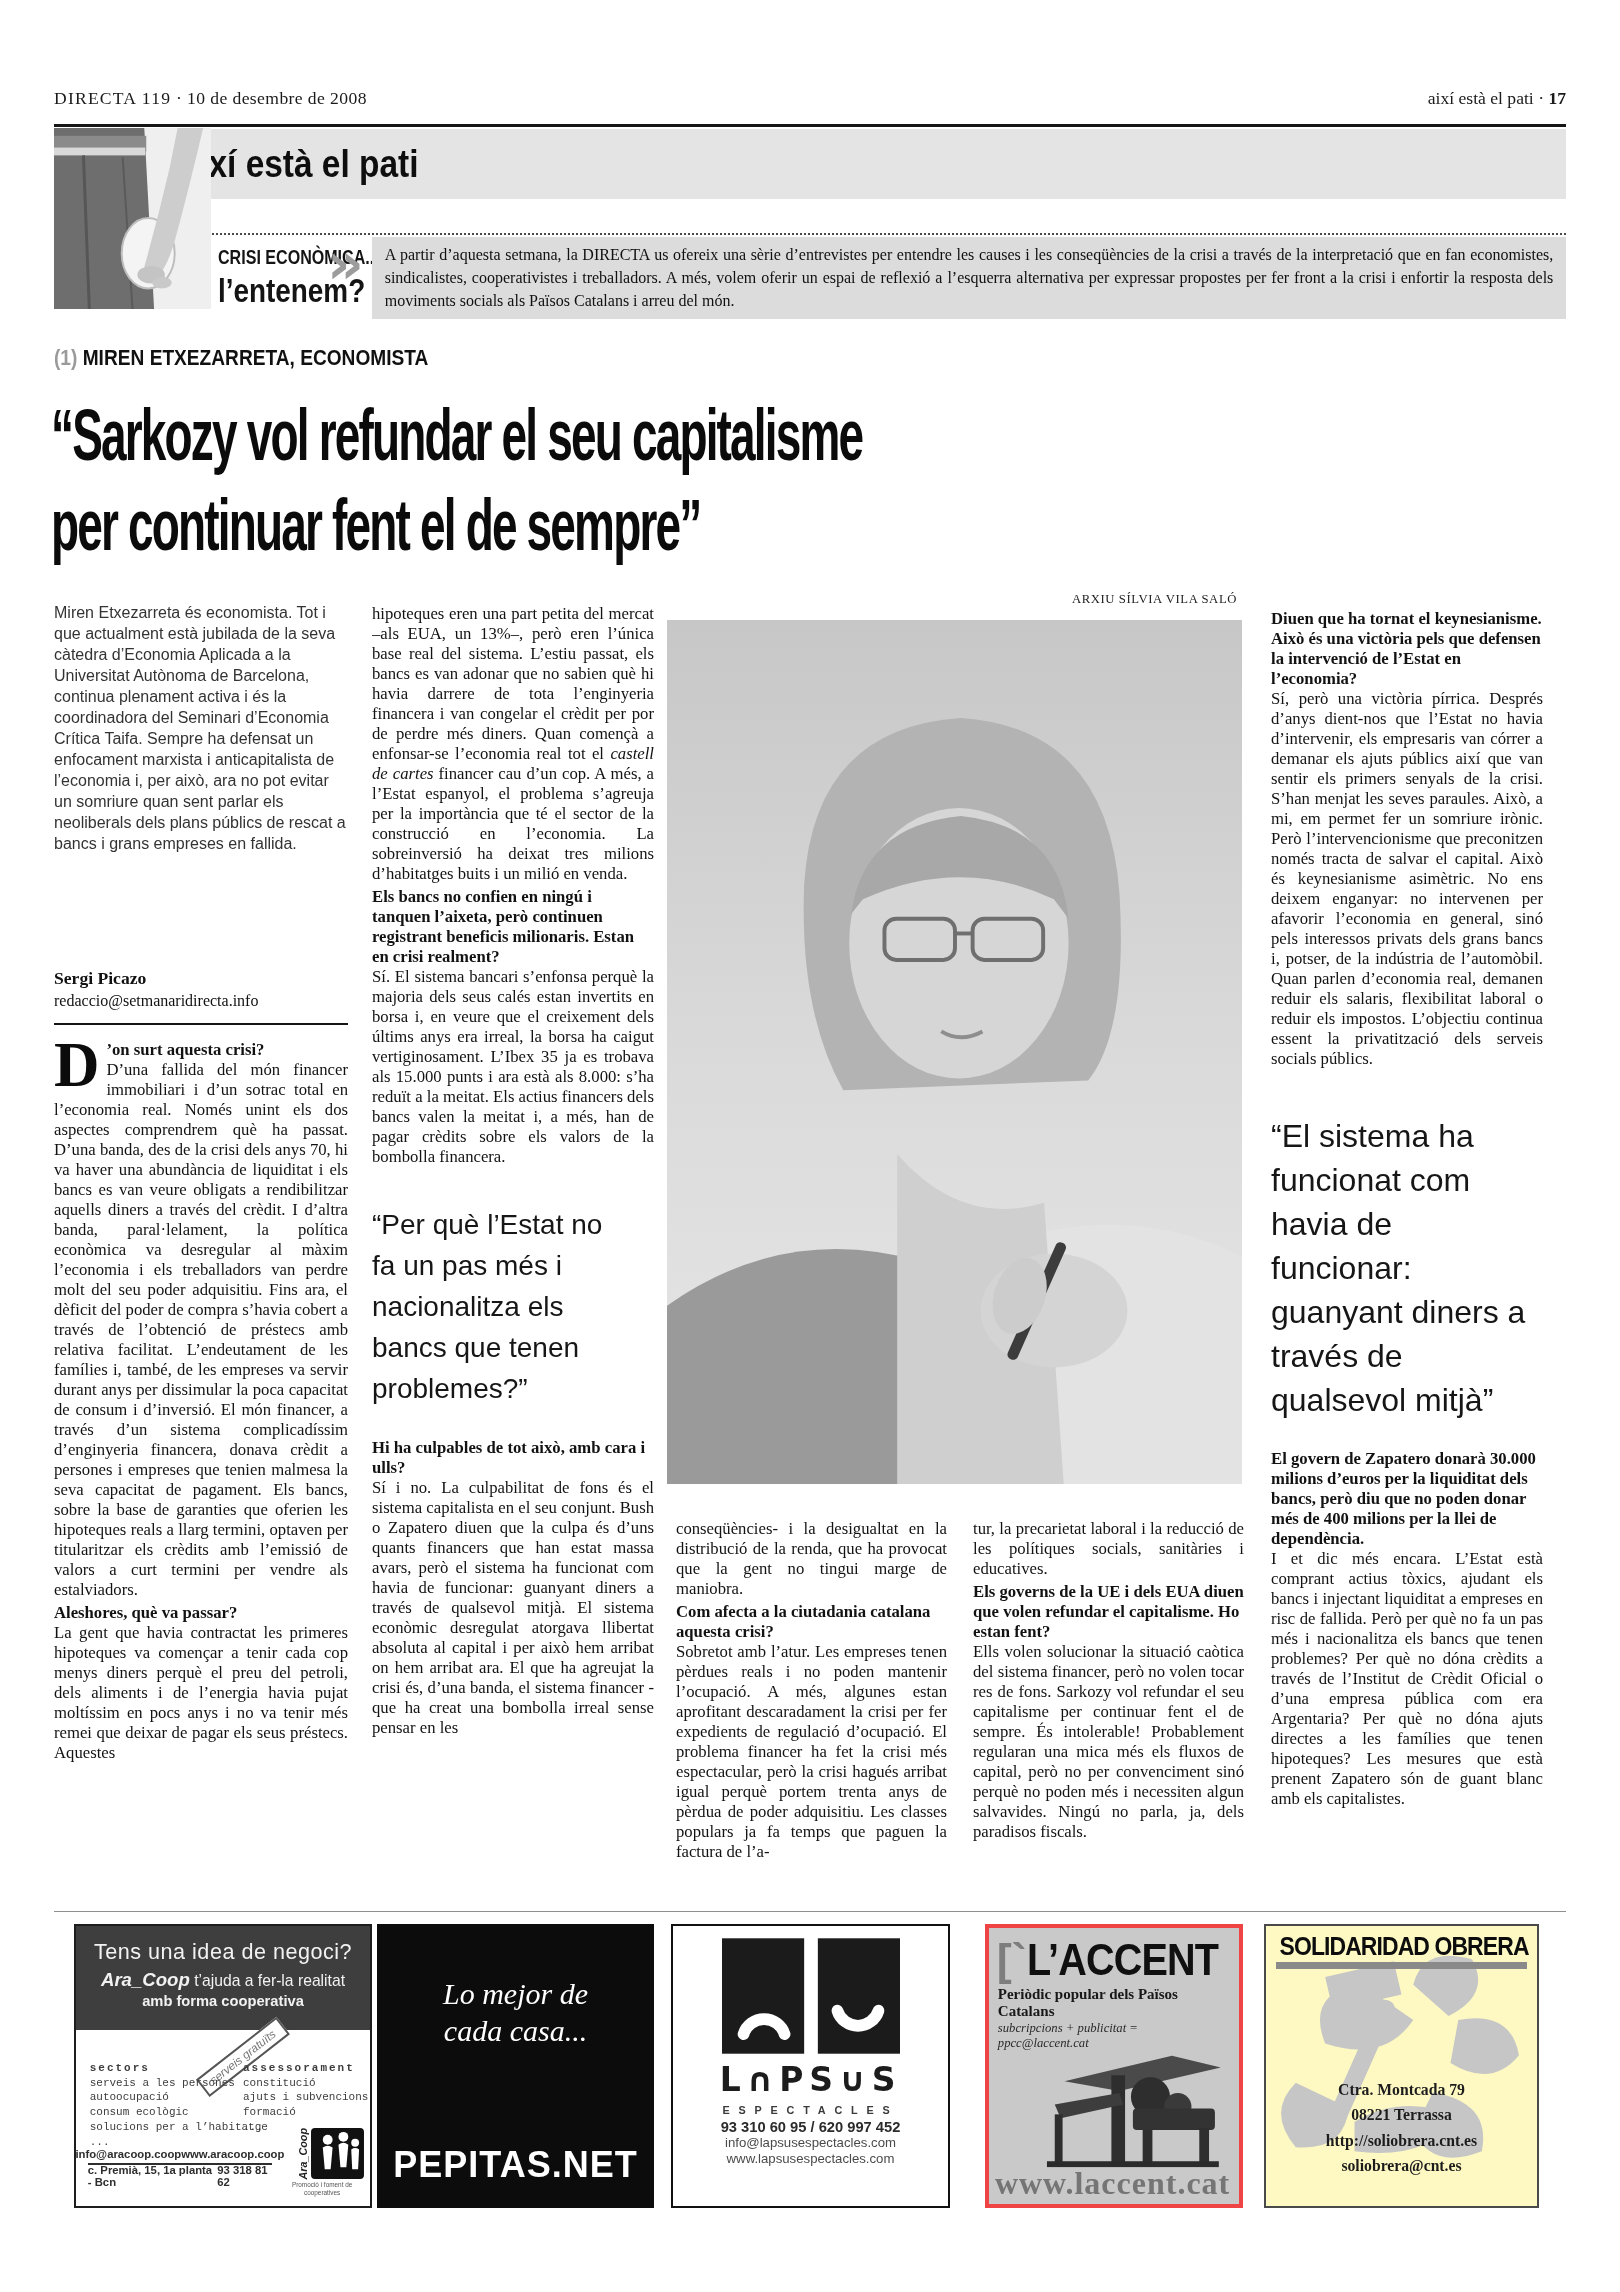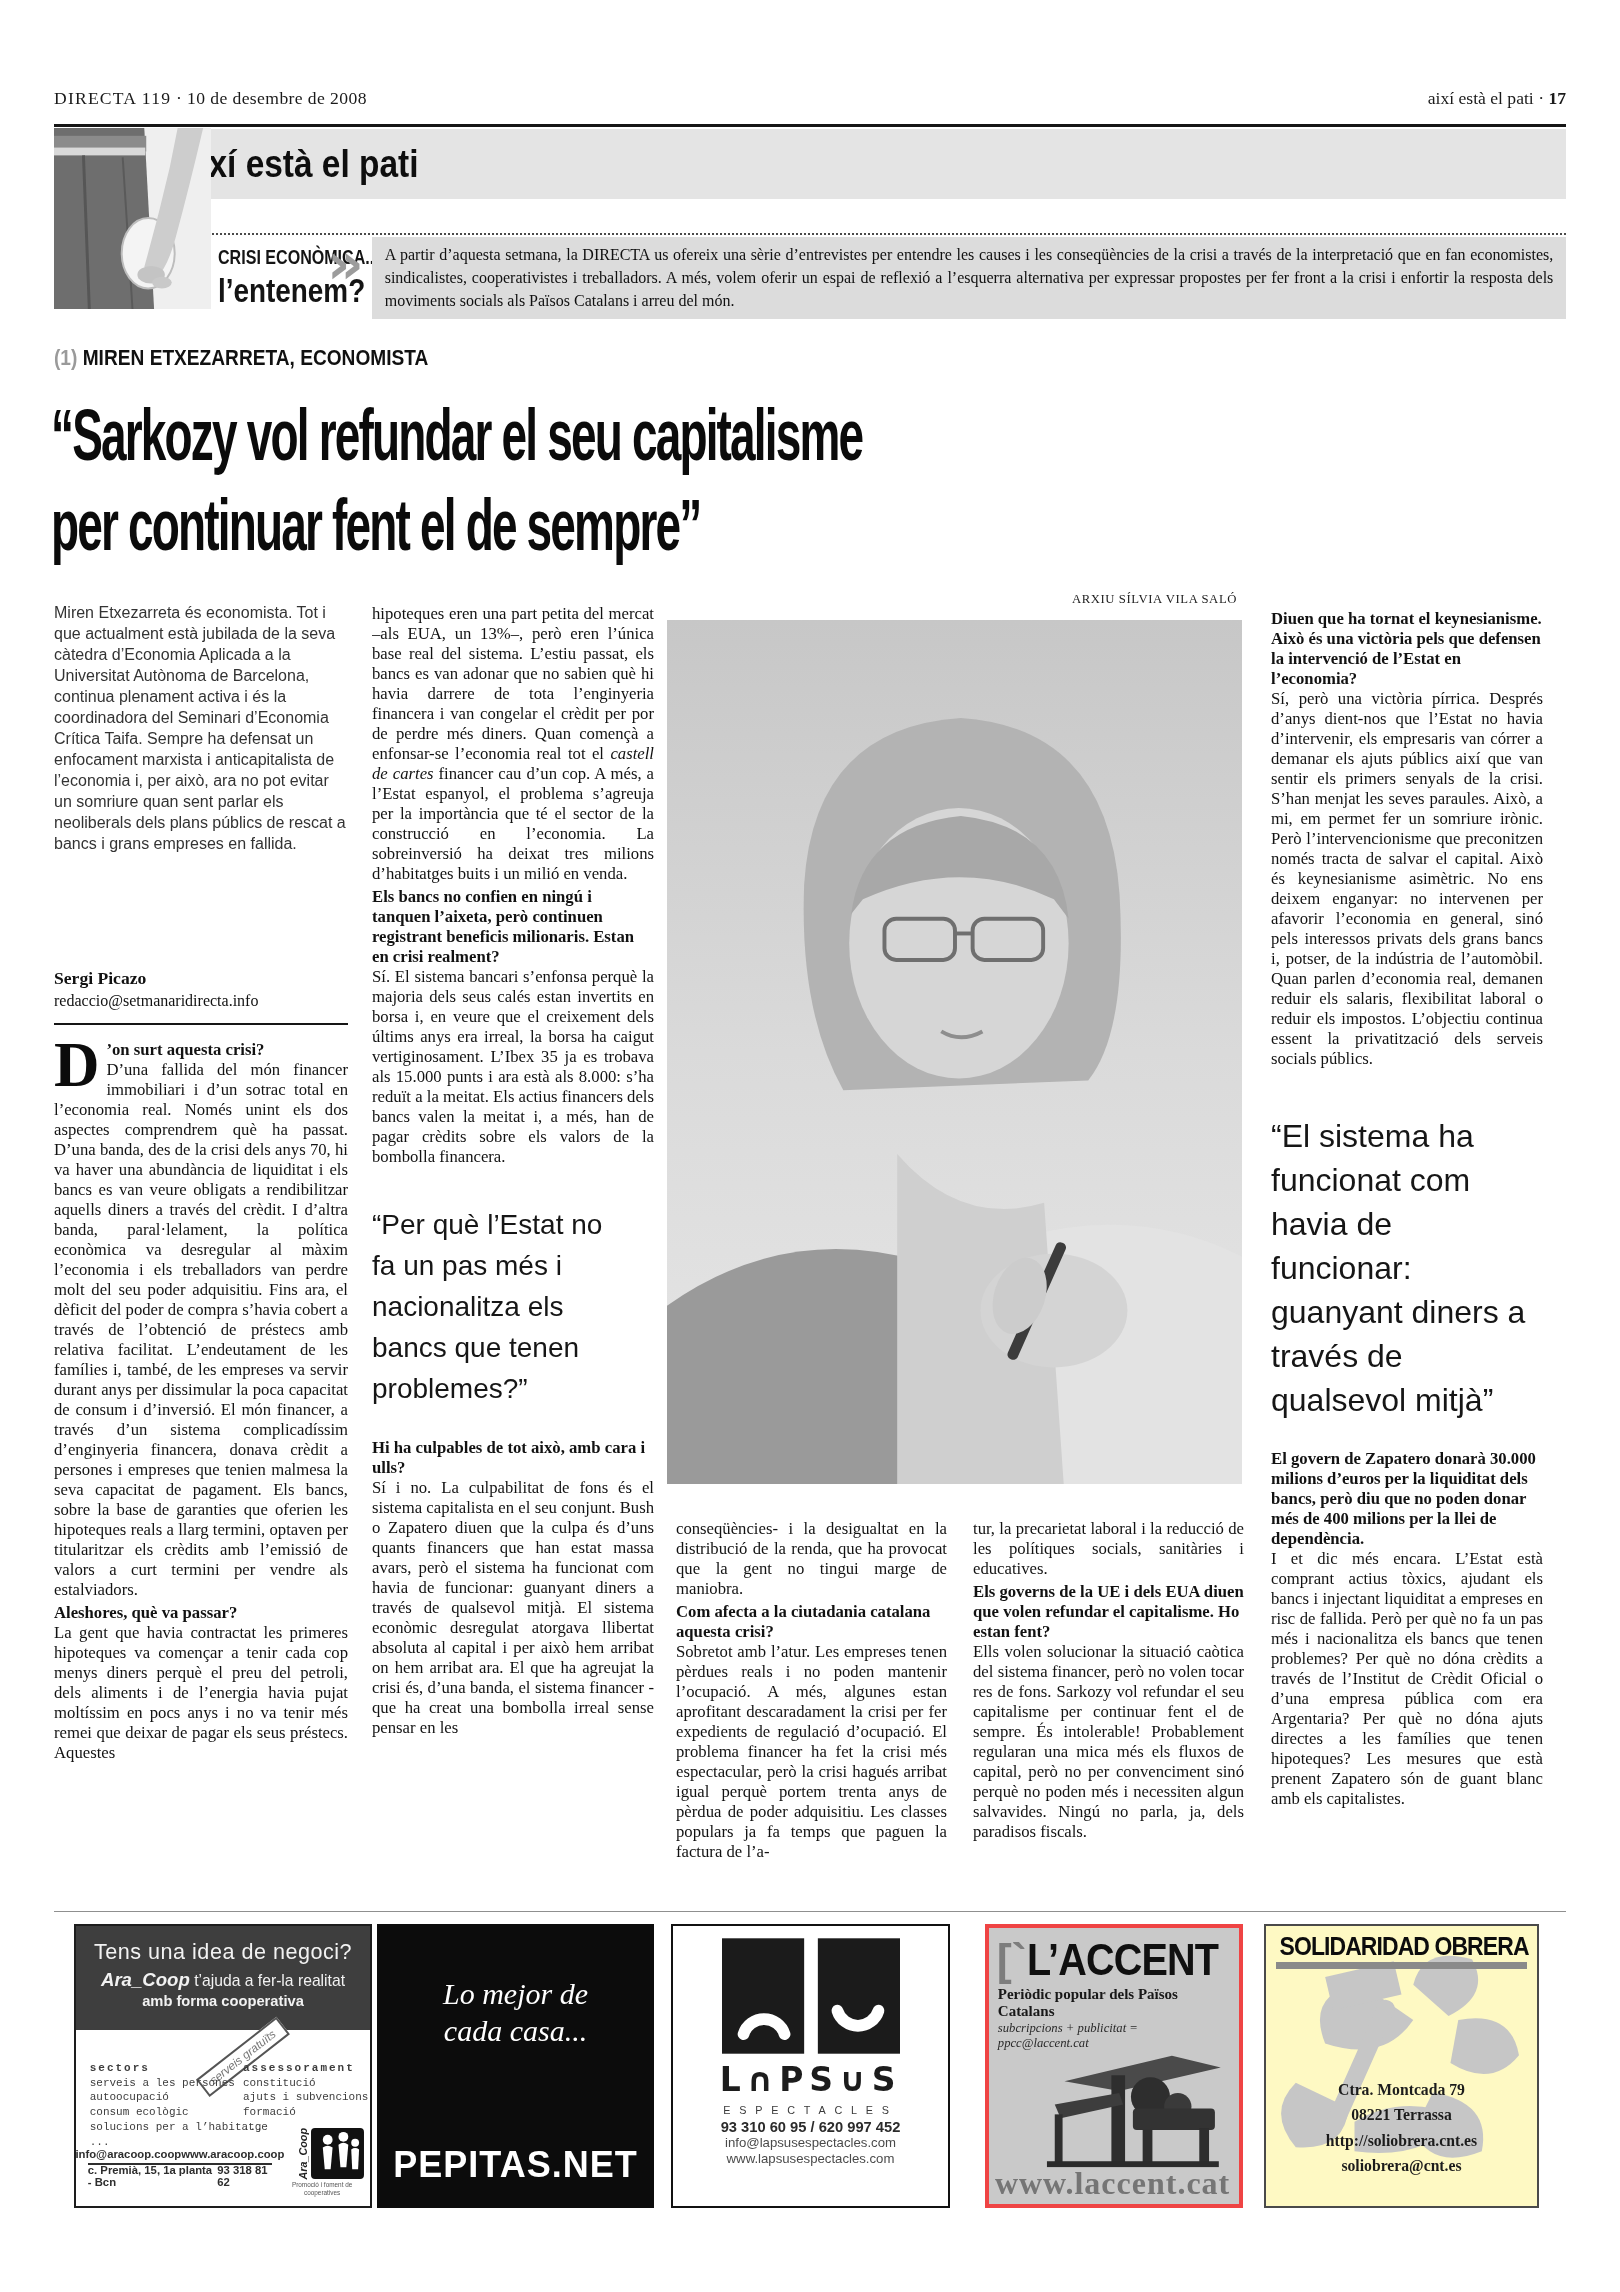--- a/index.html
+++ b/index.html
@@ -96,21 +96,21 @@
 
   #ad-pepitas{left:377px;width:277px;background:#0c0c0c;color:#fff;text-align:center;}
   .pp-tag{font-family:"Liberation Serif",serif;font-style:italic;font-size:30px;line-height:37px;margin-top:51px;}
   .pp-brand{position:absolute;left:0;right:0;bottom:21.6px;font-family:"Liberation Sans",sans-serif;
             font-weight:bold;font-size:36px;letter-spacing:1px;}
 
   #ad-lapsus{left:671px;width:279px;border:2px solid #111;background:#fff;text-align:center;
              font-family:"Liberation Sans",sans-serif;}
   .lp-faces{margin-top:11.8px;}
   .lp-brand{font-family:"DejaVu Sans",sans-serif;font-weight:bold;font-size:33px;letter-spacing:5.9px;color:#1c1c1c;margin-top:2px;}
-  .lp-label{font-size:10.8px;font-weight:normal;letter-spacing:8.8px;color:#3a3a3a;margin-top:4.9px;}
+  .lp-label{font-size:10.8px;font-weight:bold;letter-spacing:8.8px;color:#3a3a3a;margin-top:4.9px;}
   .lp-phone{font-size:14.7px;font-weight:bold;color:#2b2b2b;margin-top:2.9px;}
   .lp-mail,.lp-web{font-size:13.2px;color:#4a4a4a;line-height:16.7px;}
 
   #ad-laccent{left:985px;width:258px;border:4px solid #ef4444;background:#c9c9c9;overflow:hidden;
               font-family:"Liberation Serif",serif;}
   .la-head{padding:5.9px 7.8px 0 7.8px;white-space:nowrap;}
   .la-bracket{color:#7d7d7d;font-family:"Liberation Sans",sans-serif;font-weight:bold;font-size:45px;}
   .la-brand{color:#101010;font-family:"Liberation Sans",sans-serif;font-weight:bold;font-size:45px;
             letter-spacing:-1px;display:inline-block;transform:scaleX(.88);transform-origin:0 50%;}
   .la-sub{font-weight:bold;font-size:15px;padding:0 8.8px;color:#181818;}

